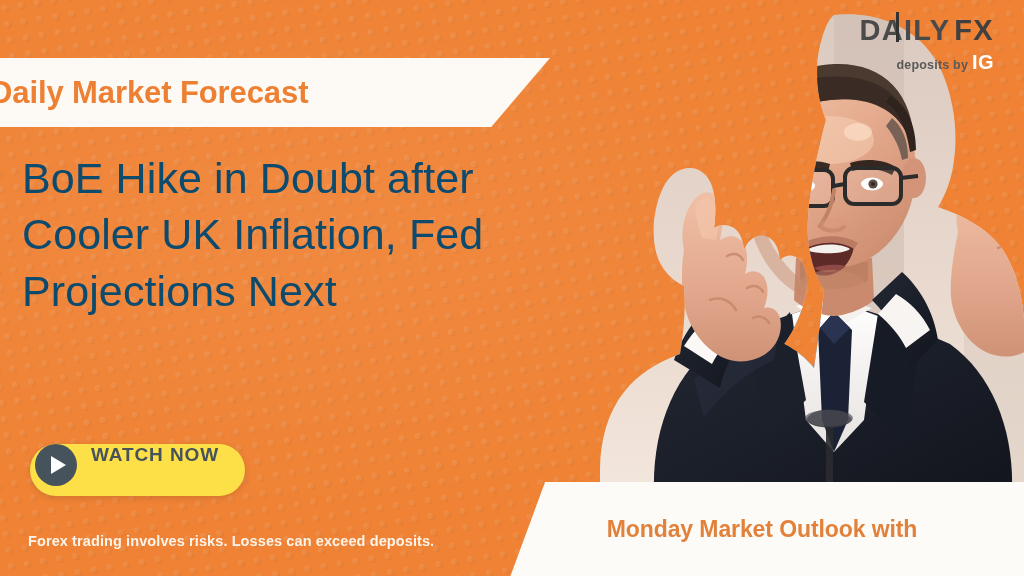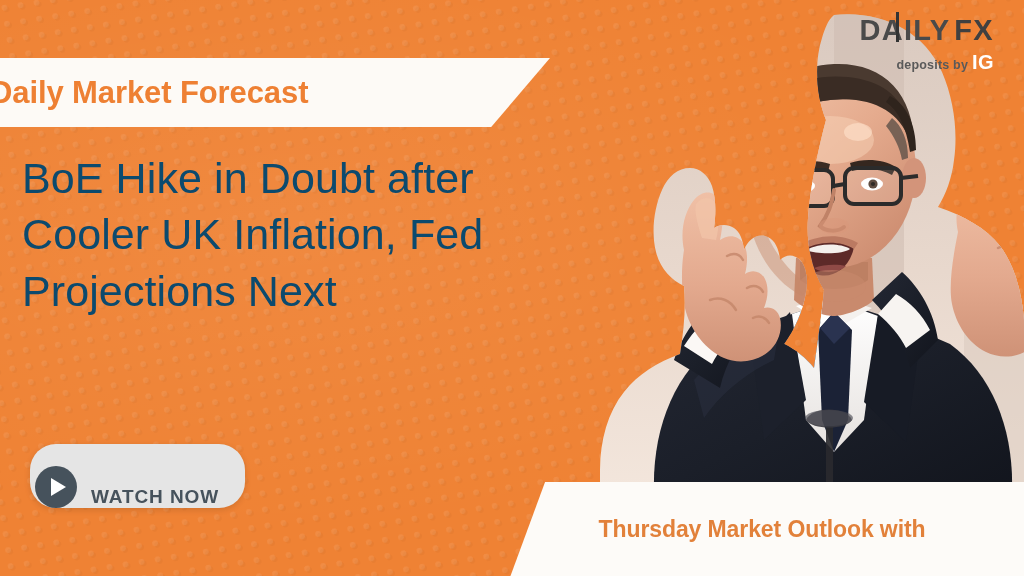--- a/index.html
+++ b/index.html
@@ -120,26 +120,26 @@
     line-height: 1.31;
     font-weight: normal;
     letter-spacing: 0.1px;
   }
 
   
   .watch-now {
     position: absolute;
     left: 30px;
     top: 444px;
-    height: 64px;
+    height: 52px;
     padding: 0 26px 0 5px;
-    background: #e5e5e5;
+    background: #fde047;
     border-radius: 26px;
     display: inline-flex;
-    align-items: flex-end;
+    align-items: flex-start;
     box-shadow: 0 2px 6px rgba(0,0,0,0.12);
     cursor: pointer;
   }
   .play-circle {
     width: 42px;
     height: 42px;
     border-radius: 50%;
     background: #46525c;
     display: flex;
     align-items: center;
@@ -431,18 +431,19 @@
 
   <div class="headline">BoE Hike in Doubt after Cooler UK Inflation, Fed Projections Next</div>
 
   <div class="watch-now">
     <span class="play-circle">
       <span class="play-tri"></span>
     </span>
     <span class="watch-label">WATCH NOW</span>
   </div>
 
+  <div class="disclaimer">Forex trading involves risks. Losses can exceed deposits.</div>
 
   <div class="caption-bar">
-    <div class="caption-line">Thursday Market Outlook with</div>
+    <div class="caption-line">Monday Market Outlook with</div>
   </div>
 
 </div>
 
 </body></html>

